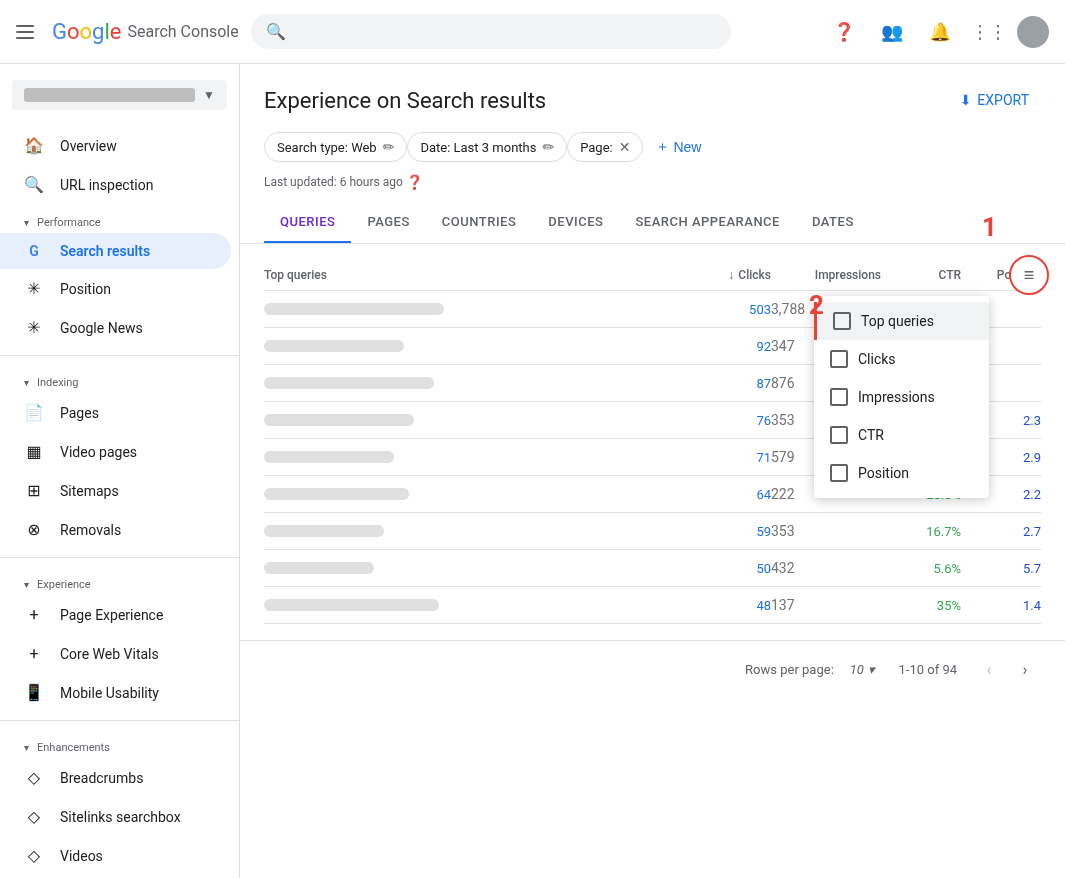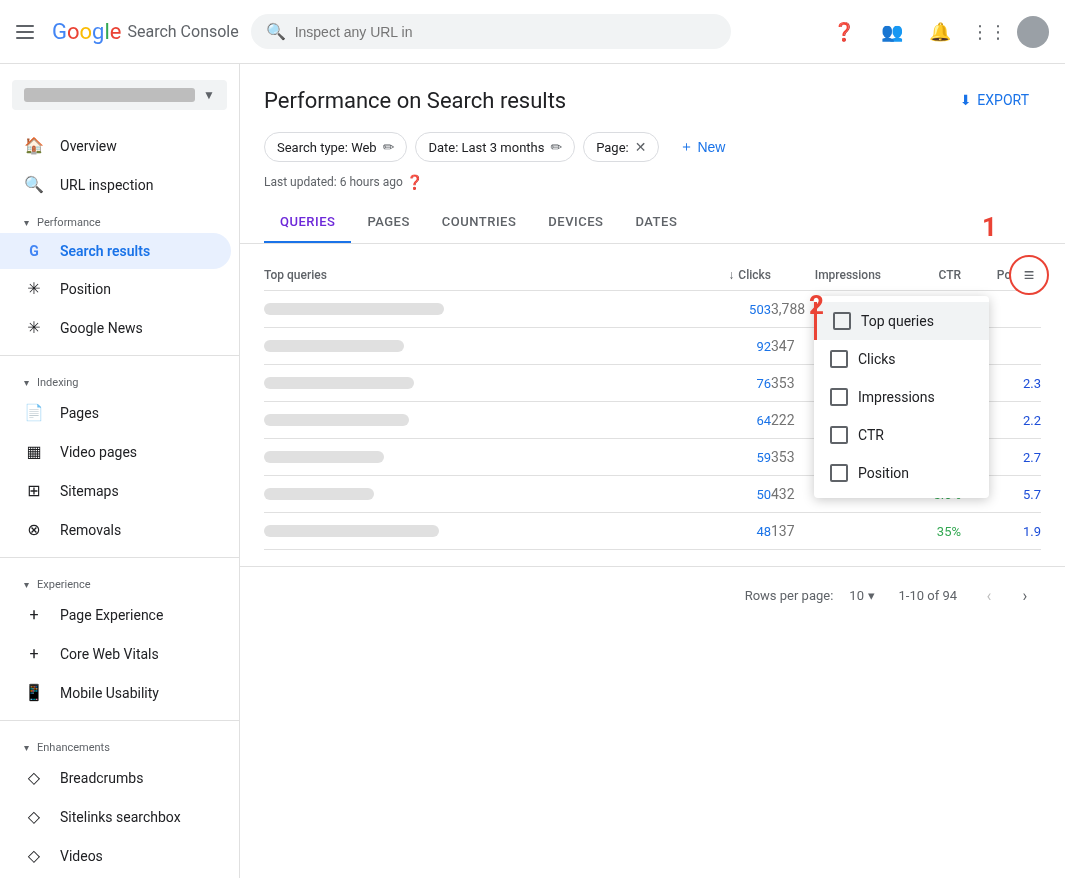--- a/index.html
+++ b/index.html
@@ -37,21 +37,21 @@
     .sidebar-section .arrow { font-size: 10px; }
     .sidebar-divider { height: 1px; background: #e0e0e0; margin: 8px 0; }
 
     
     .content { flex: 1; overflow-y: auto; padding: 0; position: relative; }
     .content-header { display: flex; align-items: center; justify-content: space-between; padding: 20px 24px 16px; }
     .page-title { font-size: 22px; font-weight: 400; color: #202124; }
     .export-btn { display: flex; align-items: center; gap: 6px; color: #1a73e8; font-size: 14px; cursor: pointer; padding: 8px 12px; border-radius: 4px; }
 
     
-    .filters-row { display: flex; align-items: flex-start; padding: 0 24px 8px; gap: 8px; flex-wrap: wrap; }
+    .filters-row { display: flex; align-items: flex-start; padding: 0 24px 8px; flex-wrap: wrap; }
     .filter-chip { display: flex; align-items: center; gap: 6px; border: 1px solid #dadce0; border-radius: 16px; padding: 6px 12px; font-size: 13px; color: #202124; cursor: pointer; background: #fff; }
     .filter-chip .edit-icon { color: #5f6368; font-size: 14px; }
     .filter-chip .close-icon { color: #5f6368; font-size: 14px; cursor: pointer; }
     .new-btn { display: flex; align-items: center; gap: 4px; color: #1a73e8; font-size: 14px; cursor: pointer; padding: 6px 12px; border-radius: 16px; border: none; background: none; }
     .last-updated { font-size: 12px; color: #5f6368; padding: 4px 24px 12px; display: flex; align-items: center; gap: 4px; }
     .last-updated .help-icon { font-size: 14px; color: #5f6368; cursor: pointer; }
 
     
     .tabs { display: flex; border-bottom: 1px solid #e0e0e0; padding: 0 24px; }
     .tab { padding: 12px 16px; font-size: 13px; color: #5f6368; cursor: pointer; border-bottom: 2px solid transparent; letter-spacing: 0.5px; font-weight: 500; text-transform: uppercase; }
@@ -70,21 +70,21 @@
     .row-query { flex: 1; }
     .query-placeholder { height: 12px; border-radius: 6px; background: #e0e0e0; }
     .row-clicks { width: 100px; text-align: right; color: #1a73e8; font-size: 13px; }
     .row-impressions { width: 110px; text-align: left; color: #737373; font-size: 14px; }
     .row-ctr { width: 80px; text-align: right; color: #34a853; font-size: 13px; }
     .row-position { width: 80px; text-align: right; color: #1d4ed8; font-size: 13px; }
 
     
     .pagination { display: flex; align-items: center; justify-content: flex-end; padding: 12px 24px; gap: 16px; border-top: 1px solid #e0e0e0; }
     .rows-per-page { display: flex; align-items: center; gap: 8px; font-size: 13px; color: #5f6368; }
-    .rows-select { display: flex; align-items: center; gap: 4px; cursor: pointer; padding: 4px 8px; border-radius: 4px; }
+    .rows-select { display: flex; align-items: center; gap: 4px; cursor: pointer; padding: 4px 8px; border-radius: 4px; font-style: italic; }
     .page-info { font-size: 13px; color: #5f6368; }
     .page-nav { display: flex; gap: 4px; }
     .page-nav-btn { width: 32px; height: 32px; border-radius: 50%; display: flex; align-items: center; justify-content: center; cursor: pointer; color: #5f6368; font-size: 16px; }
     .page-nav-btn.disabled { color: #bdbdbd; cursor: default; }
 
     
     .search-icon-svg { color: #9aa0a6; font-size: 16px; }
   </style>
 </head>
 <body>
@@ -96,21 +96,20 @@
       <span></span>
   </div>
   <div class="logo">
     <span style="font-size:22px;font-weight:400;">
       <span class="logo-g">G</span><span class="logo-o1">o</span><span class="logo-o2">o</span><span class="logo-g2">g</span><span class="logo-l">l</span><span class="logo-e">e</span>
     </span>
     <span style="color:#5f6368;font-size:16px;">Search Console</span>
   </div>
   <div class="search-bar">
     <span class="search-icon-svg">🔍</span>
-    <input type="text" placeholder="Inspect any URL in" style="">
   </div>
   <div class="topbar-icons">
     <div class="topbar-icon">❓</div>
     <div class="topbar-icon">👥</div>
     <div class="topbar-icon">🔔</div>
     <div class="topbar-icon">⋮⋮</div>
     <div class="avatar"></div>
   </div>
 </div>
 
@@ -209,21 +208,21 @@
       <span>Sitelinks searchbox</span>
     </div>
     <div class="sidebar-item">
       <span class="icon">◇</span>
       <span>Videos</span>
     </div>
   </div>
 
   <div class="content">
     <div class="content-header">
-      <h1 class="page-title">Performance on Search results</h1>
+      <h1 class="page-title">Experience on Search results</h1>
       <div class="export-btn">
         <span>⬇</span>
         <span>EXPORT</span>
       </div>
     </div>
 
     <div class="filters-row">
       <div class="filter-chip">
         <span>Search type: Web</span>
         <span class="edit-icon">✏</span>
@@ -245,20 +244,21 @@
     <div class="last-updated">
       <span>Last updated: 6 hours ago</span>
       <span class="help-icon">❓</span>
     </div>
 
     <div class="tabs">
       <div class="tab active">QUERIES</div>
       <div class="tab">PAGES</div>
       <div class="tab">COUNTRIES</div>
       <div class="tab">DEVICES</div>
+      <div class="tab">SEARCH APPEARANCE</div>
       <div class="tab">DATES</div>
     </div>
 
     <div class="table-area">
 
       <div style="position:relative;">
         <div class="table-header-row">
           <div class="col-query">Top queries</div>
           <div class="col-clicks">
             <span style="color:#5f6368;">↓</span>
@@ -322,29 +322,47 @@
       <div class="row-query">
         <div class="query-placeholder" style="width:140px;"></div>
       </div>
       <div class="row-clicks">92</div>
       <div class="row-impressions">347</div>
       <div class="row-ctr"></div>
       <div class="row-position"></div>
     </div>
             <div class="table-row">
       <div class="row-query">
+        <div class="query-placeholder" style="width:170px;"></div>
+      </div>
+      <div class="row-clicks">87</div>
+      <div class="row-impressions">876</div>
+      <div class="row-ctr"></div>
+      <div class="row-position"></div>
+    </div>
+            <div class="table-row">
+      <div class="row-query">
         <div class="query-placeholder" style="width:150px;"></div>
       </div>
       <div class="row-clicks">76</div>
       <div class="row-impressions">353</div>
       <div class="row-ctr">21.5%</div>
       <div class="row-position">2.3</div>
     </div>
             <div class="table-row">
       <div class="row-query">
+        <div class="query-placeholder" style="width:130px;"></div>
+      </div>
+      <div class="row-clicks">71</div>
+      <div class="row-impressions">579</div>
+      <div class="row-ctr">12.3%</div>
+      <div class="row-position">2.9</div>
+    </div>
+            <div class="table-row">
+      <div class="row-query">
         <div class="query-placeholder" style="width:145px;"></div>
       </div>
       <div class="row-clicks">64</div>
       <div class="row-impressions">222</div>
       <div class="row-ctr">28.8%</div>
       <div class="row-position">2.2</div>
     </div>
             <div class="table-row">
       <div class="row-query">
         <div class="query-placeholder" style="width:120px;"></div>
@@ -363,21 +381,21 @@
       <div class="row-ctr">5.6%</div>
       <div class="row-position">5.7</div>
     </div>
             <div class="table-row">
       <div class="row-query">
         <div class="query-placeholder" style="width:175px;"></div>
       </div>
       <div class="row-clicks">48</div>
       <div class="row-impressions">137</div>
       <div class="row-ctr">35%</div>
-      <div class="row-position">1.9</div>
+      <div class="row-position">1.4</div>
     </div>
           </div>
       </div>
     </div>
 
     <div class="pagination">
       <div class="rows-per-page">
         <span>Rows per page:</span>
         <div class="rows-select">
           <span>10</span>

